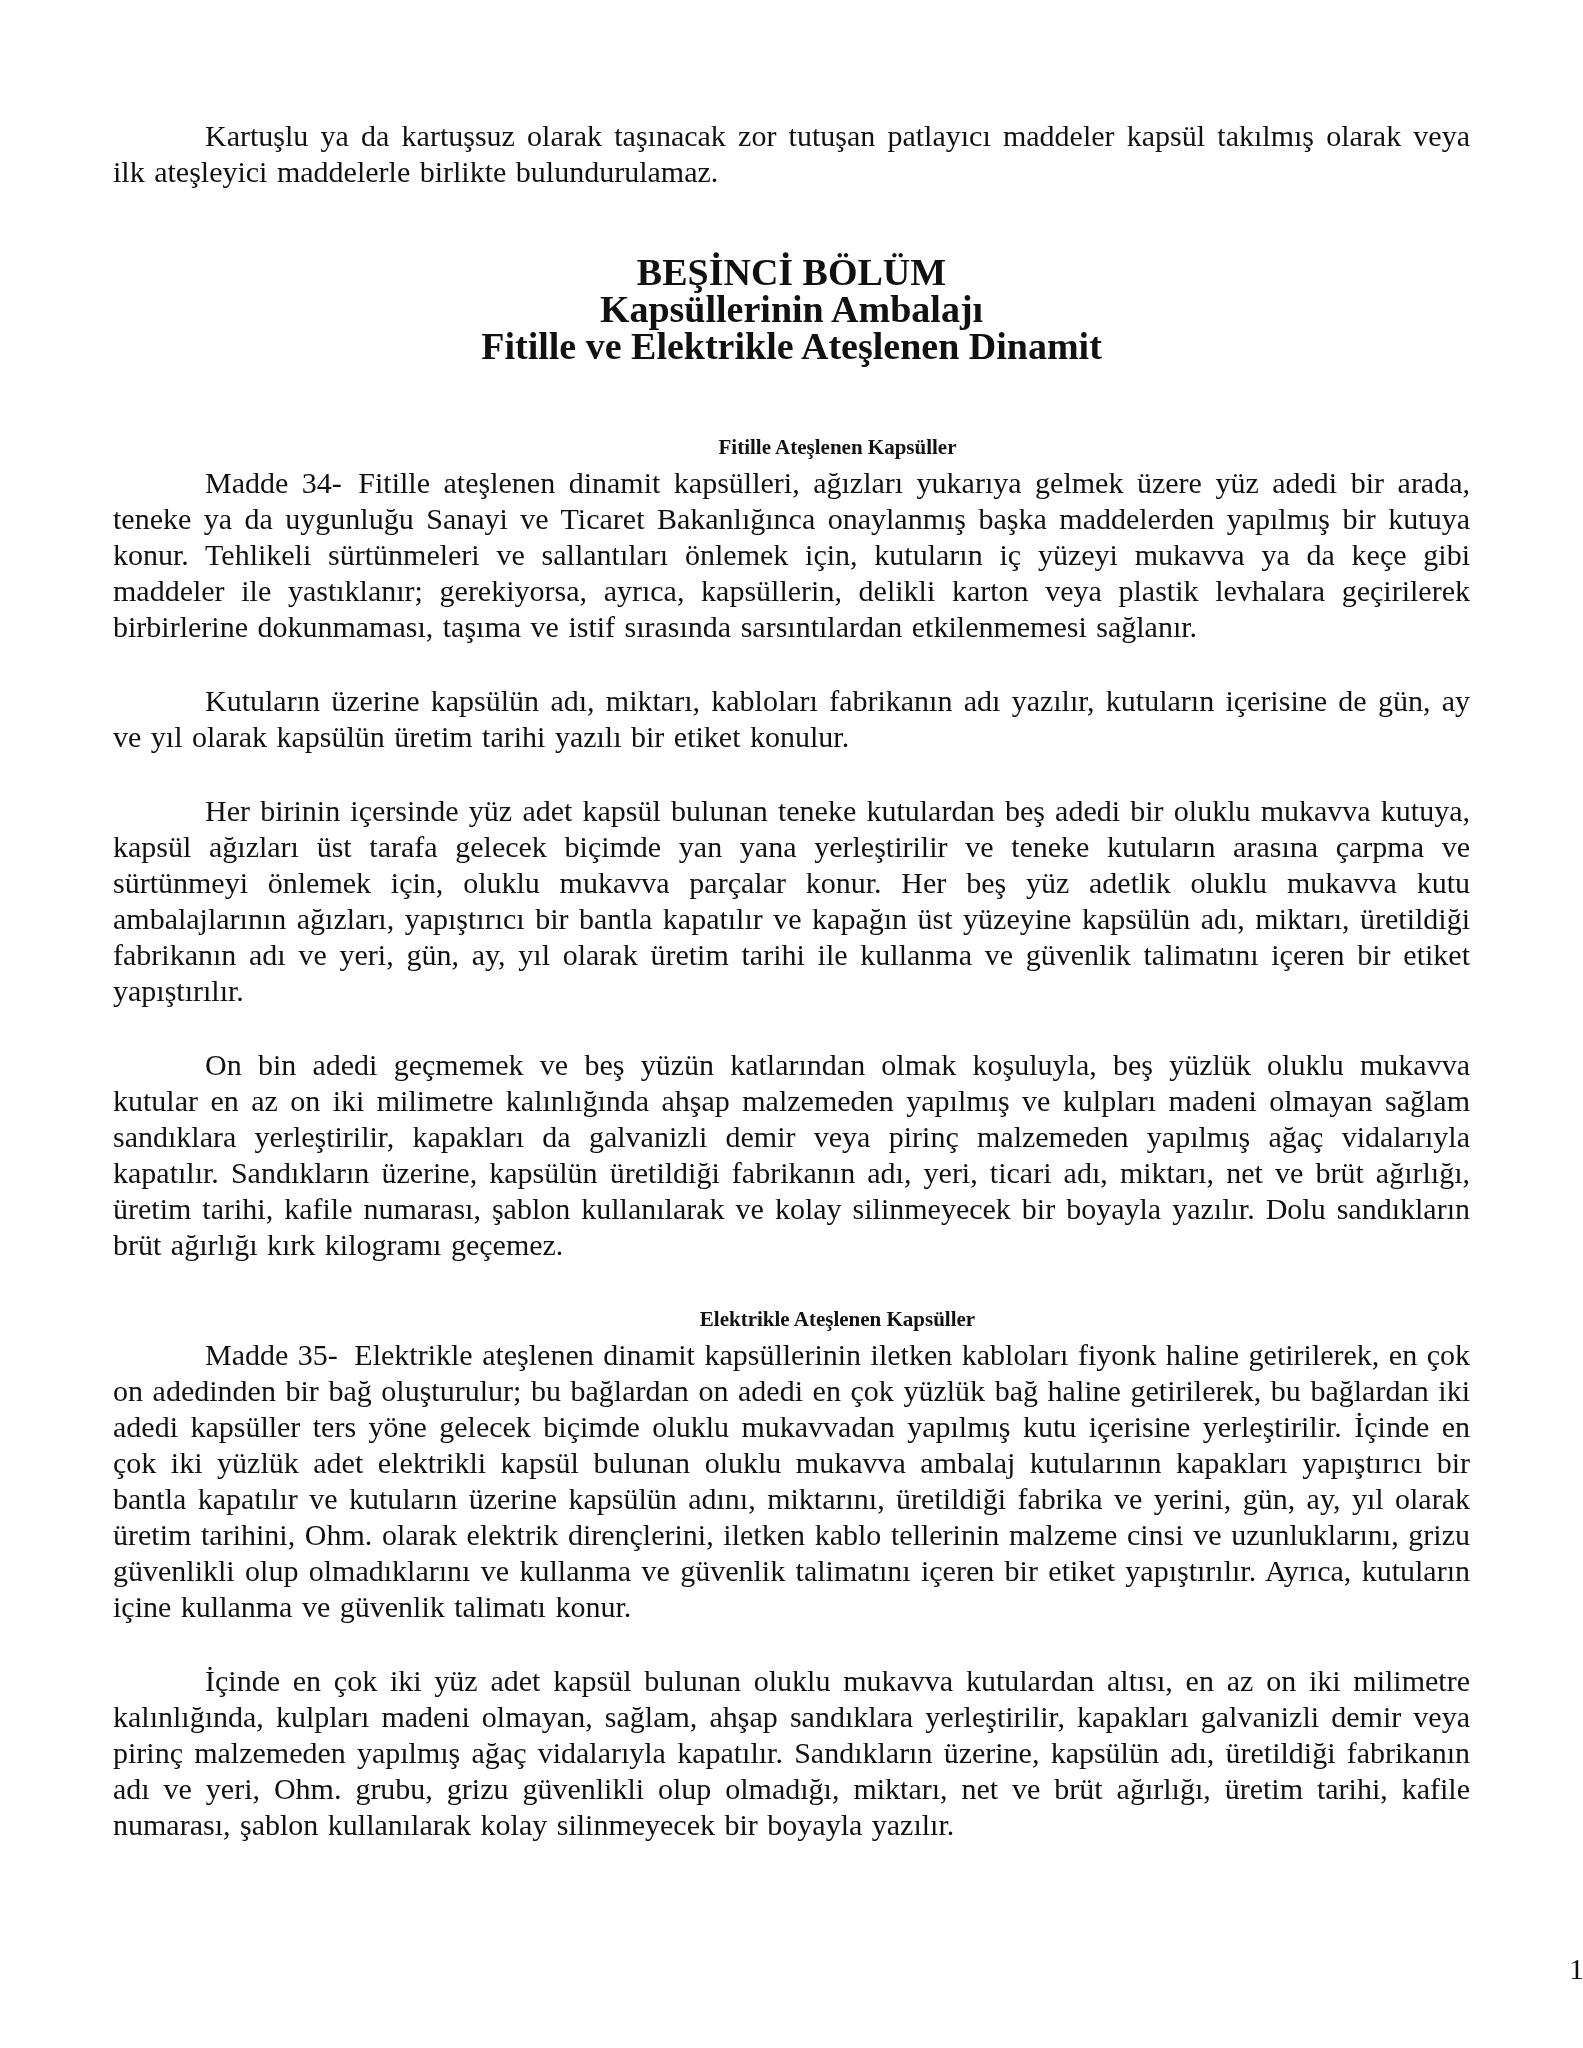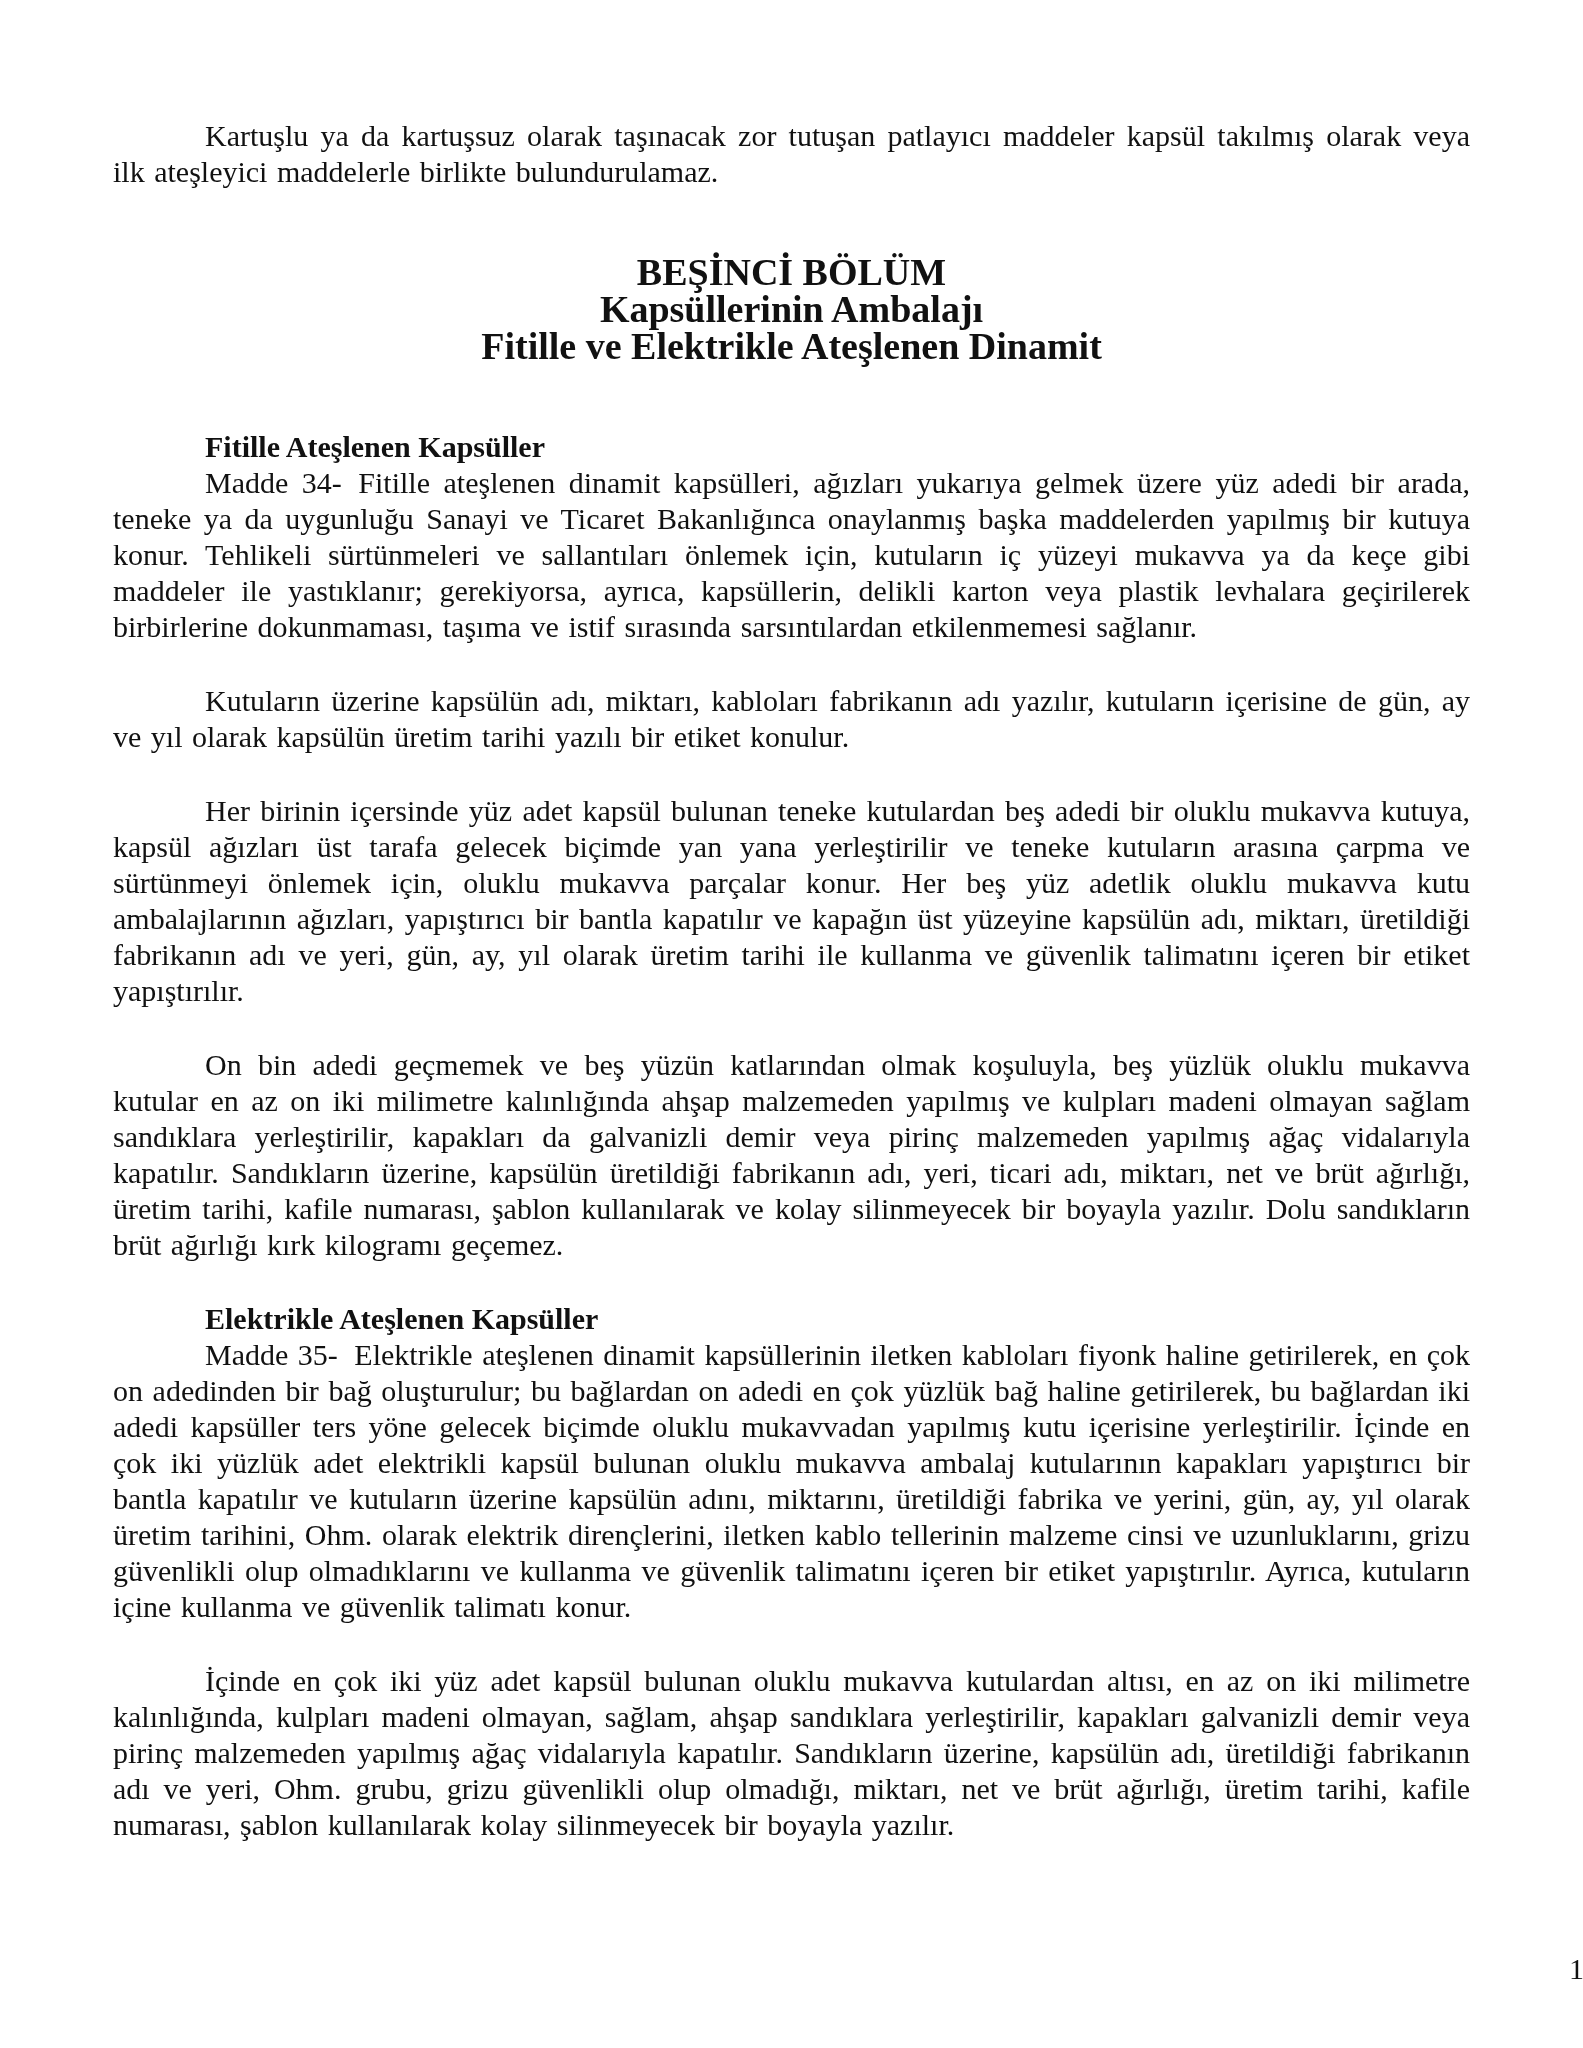--- a/index.html
+++ b/index.html
@@ -34,23 +34,23 @@
     text-align: center;
     font-weight: bold;
     font-size: 38px;
     line-height: 37px;
   }
   .section-heading {
     margin: 0;
     margin-top: 64px;
     padding-left: 92px;
     font-weight: bold;
-    font-size: 30px;
+    font-size: 21px;
     line-height: 36px;
-    text-align: left;
+    text-align: center;
     text-indent: 0;
   }
   .section-heading.tight {
     margin-top: 38px;
   }
   .article-label {
     font-weight: normal;
     margin-right: 0.55em;
   }
   .page-number {

